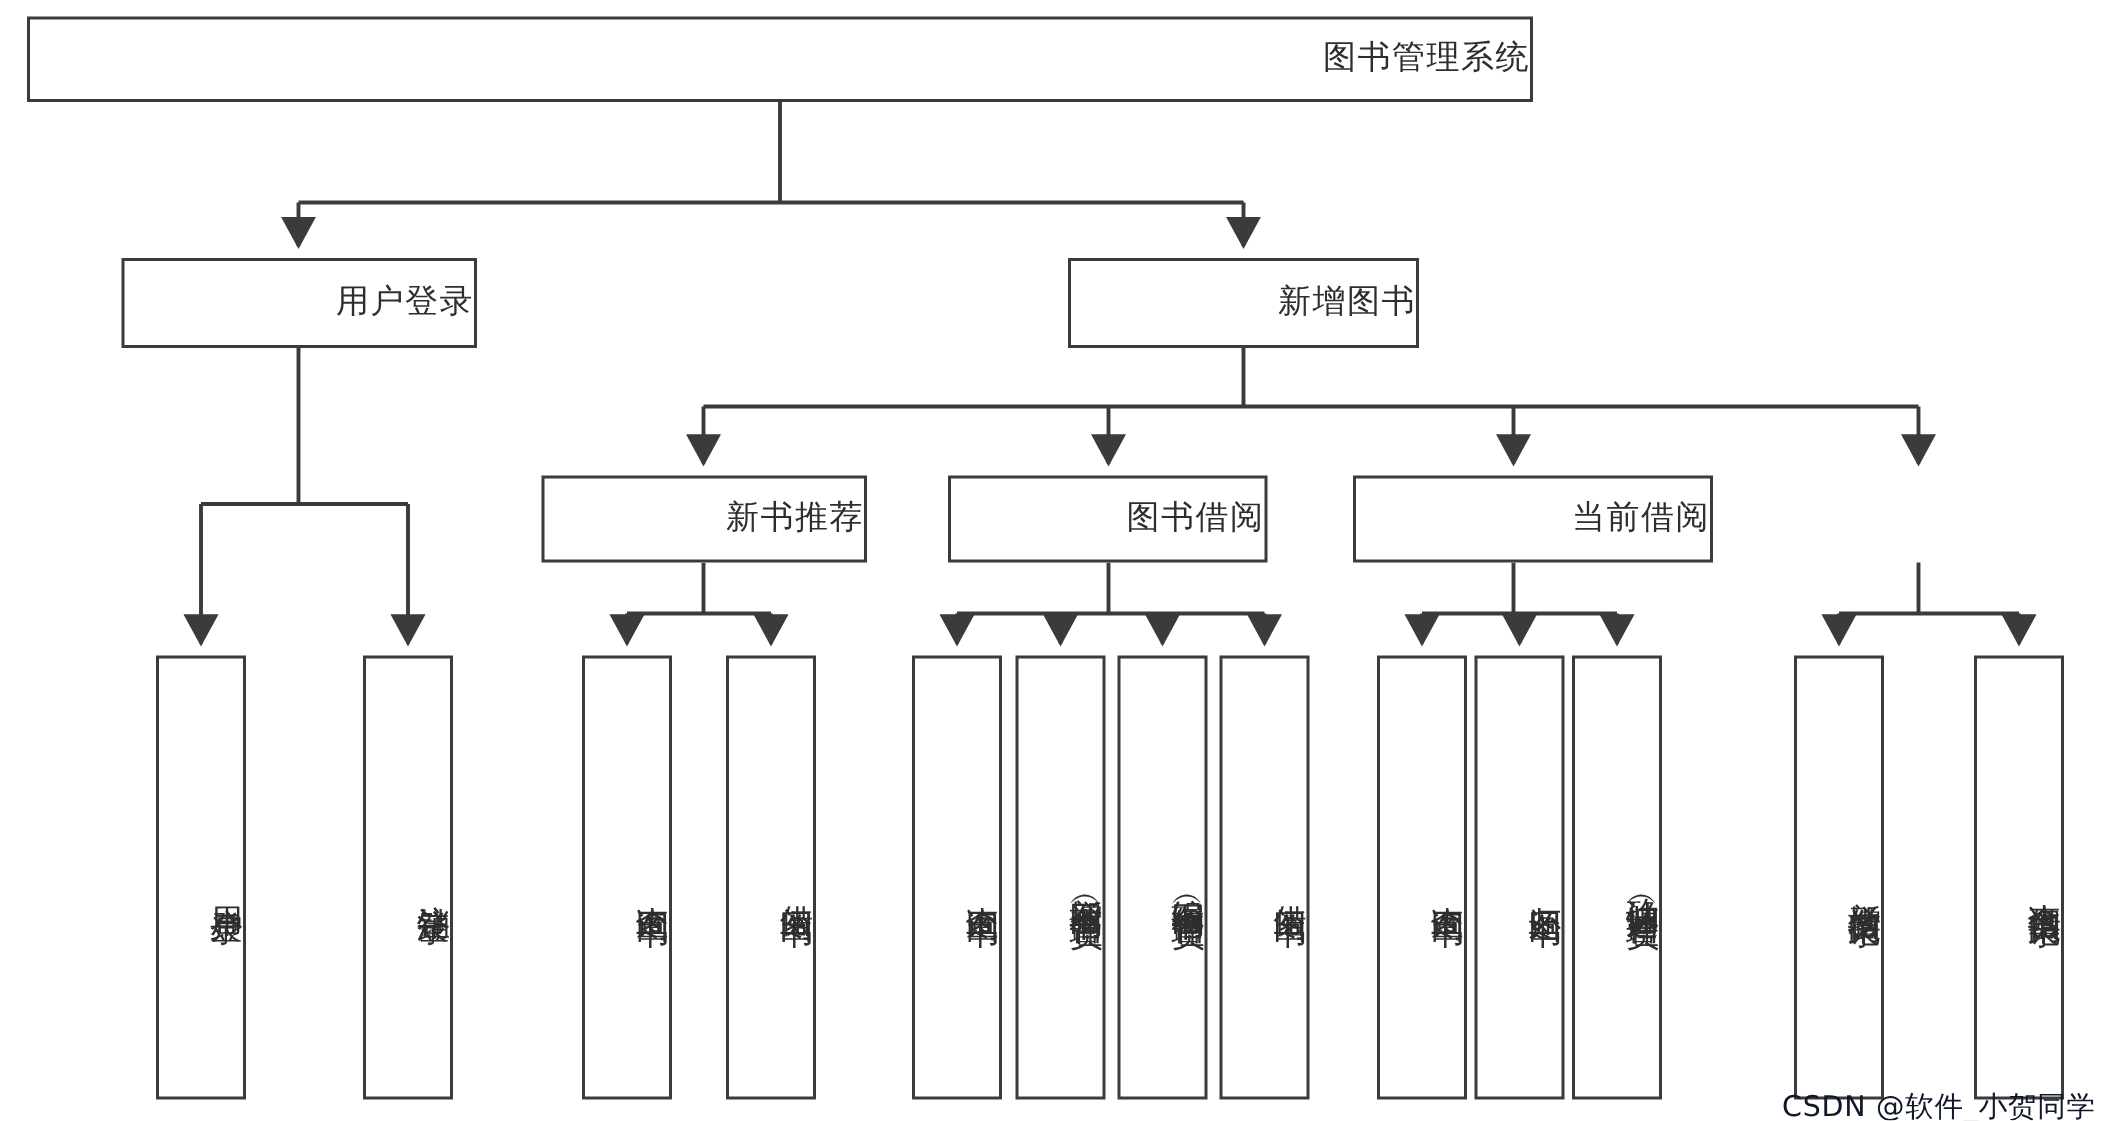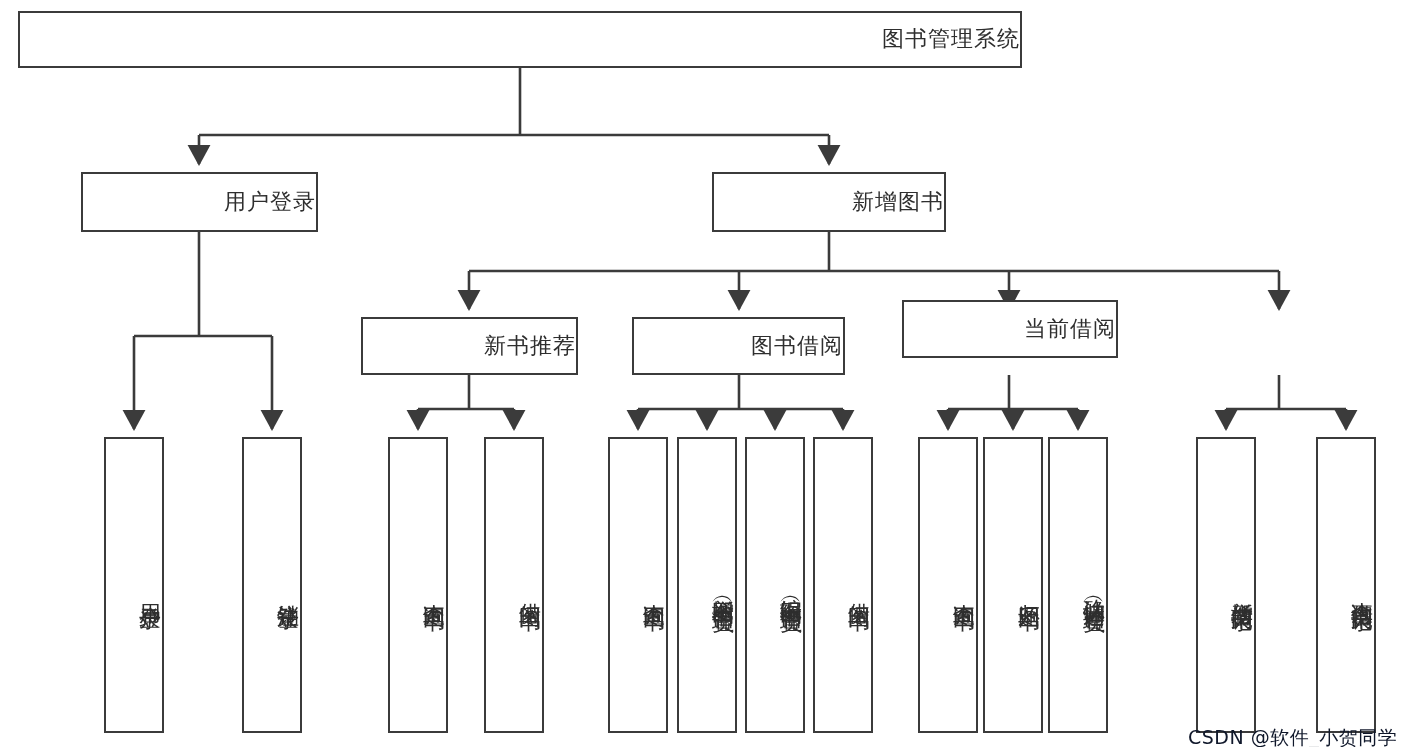--- a/index.html
+++ b/index.html
@@ -129,21 +129,21 @@
   <div class="node horiz" style="left: 712px; top: 172px; width: 234px; height: 60px;">
     <span>新增图书</span>
   </div>
 
   <div class="node horiz" style="left: 361px; top: 317px; width: 217px; height: 58px;">
     <span>新书推荐</span>
   </div>
   <div class="node horiz" style="left: 632px; top: 317px; width: 213px; height: 58px;">
     <span>图书借阅</span>
   </div>
-  <div class="node horiz" style="left: 902px; top: 300px; width: 216px; height: 58px;">
+  <div class="node horiz" style="left: 902px; top: 317px; width: 240px; height: 58px;">
     <span>当前借阅</span>
   </div>
 
   <div class="node vert" style="left: 104px; top: 437px; width: 60px; height: 296px;">
     <span class="vlabel">用户登录</span>
   </div>
   <div class="node vert" style="left: 242px; top: 437px; width: 60px; height: 296px;">
     <span class="vlabel">注销登录</span>
   </div>
   <div class="node vert" style="left: 388px; top: 437px; width: 60px; height: 296px;">

